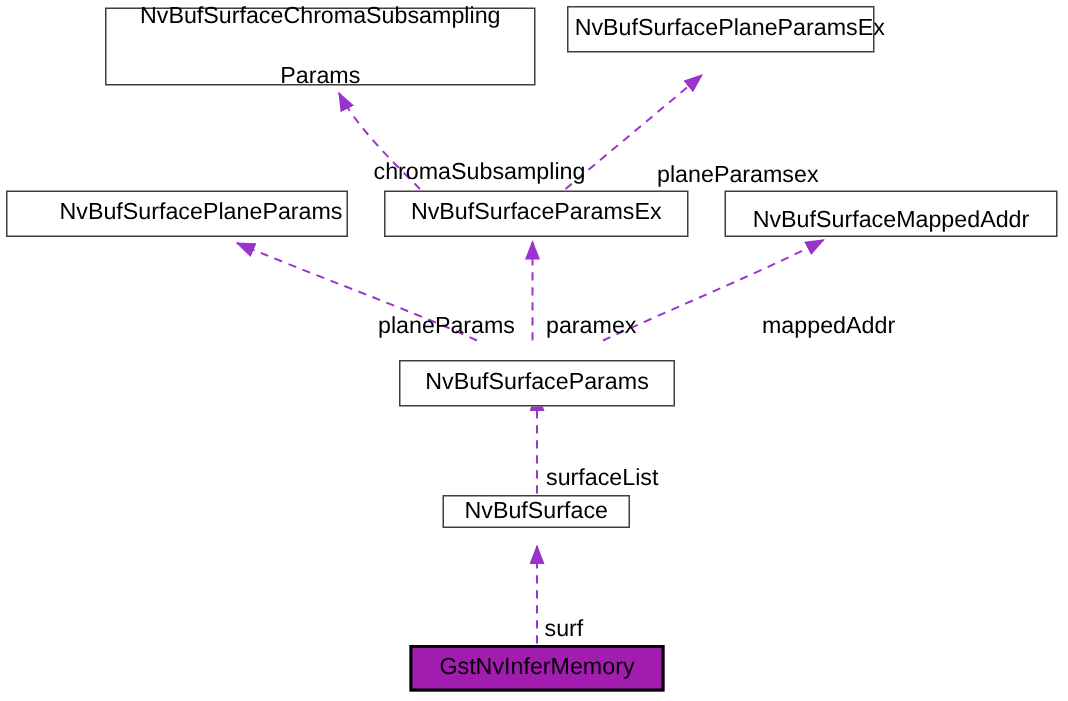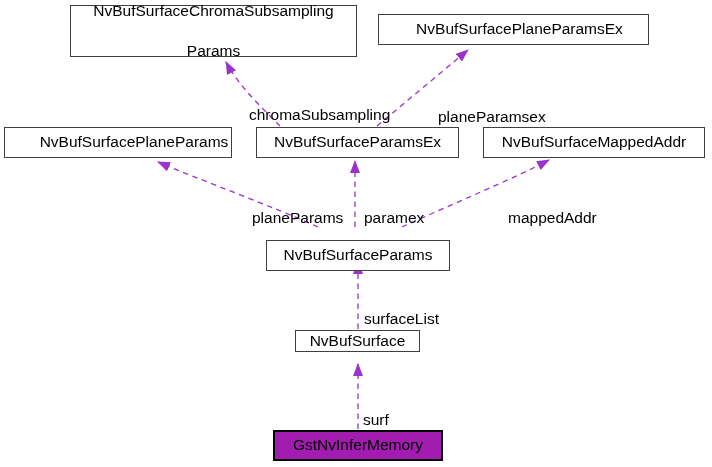--- a/index.html
+++ b/index.html
@@ -74,33 +74,33 @@
       <path d="M 358,329 L 358,262" marker-end="url(#arrowhead)"></path>
       <path d="M 358,429 L 358,364" marker-end="url(#arrowhead)"></path>
     </g>
   </svg>
 
   <div class="node" style="left:70px; top:5px; width:287px; height:52px;">
     <span>NvBufSurfaceChromaSubsampling</span>
     <span>Params</span>
   </div>
 
-  <div class="node" style="left:378px; top:14px; width:271px; height:31px;padding-left:12px;">
+  <div class="node" style="left:378px; top:4px; width:205px; height:31px;padding-left:12px;">
     <span>NvBufSurfacePlaneParamsEx</span>
   </div>
 
   <div class="node" style="left:4px; top:127px; width:228px; height:31px;padding-left:32px;">
     <span>NvBufSurfacePlaneParams</span>
   </div>
 
   <div class="node" style="left:256px; top:127px; width:203px; height:31px;">
     <span>NvBufSurfaceParamsEx</span>
   </div>
 
-  <div class="node" style="left:483px; top:127px; width:222px; height:31px;">
+  <div class="node" style="left:483px; top:127px; width:222px; height:31px;justify-content:flex-end;">
     <span>NvBufSurfaceMappedAddr</span>
   </div>
 
   <div class="node" style="left:266px; top:228px; width:184px; height:31px;margin-top:12px;">
     <span>NvBufSurfaceParams</span>
   </div>
 
   <div class="node" style="left:295px; top:330px; width:125px; height:22px;">
     <span>NvBufSurface</span>
   </div>

